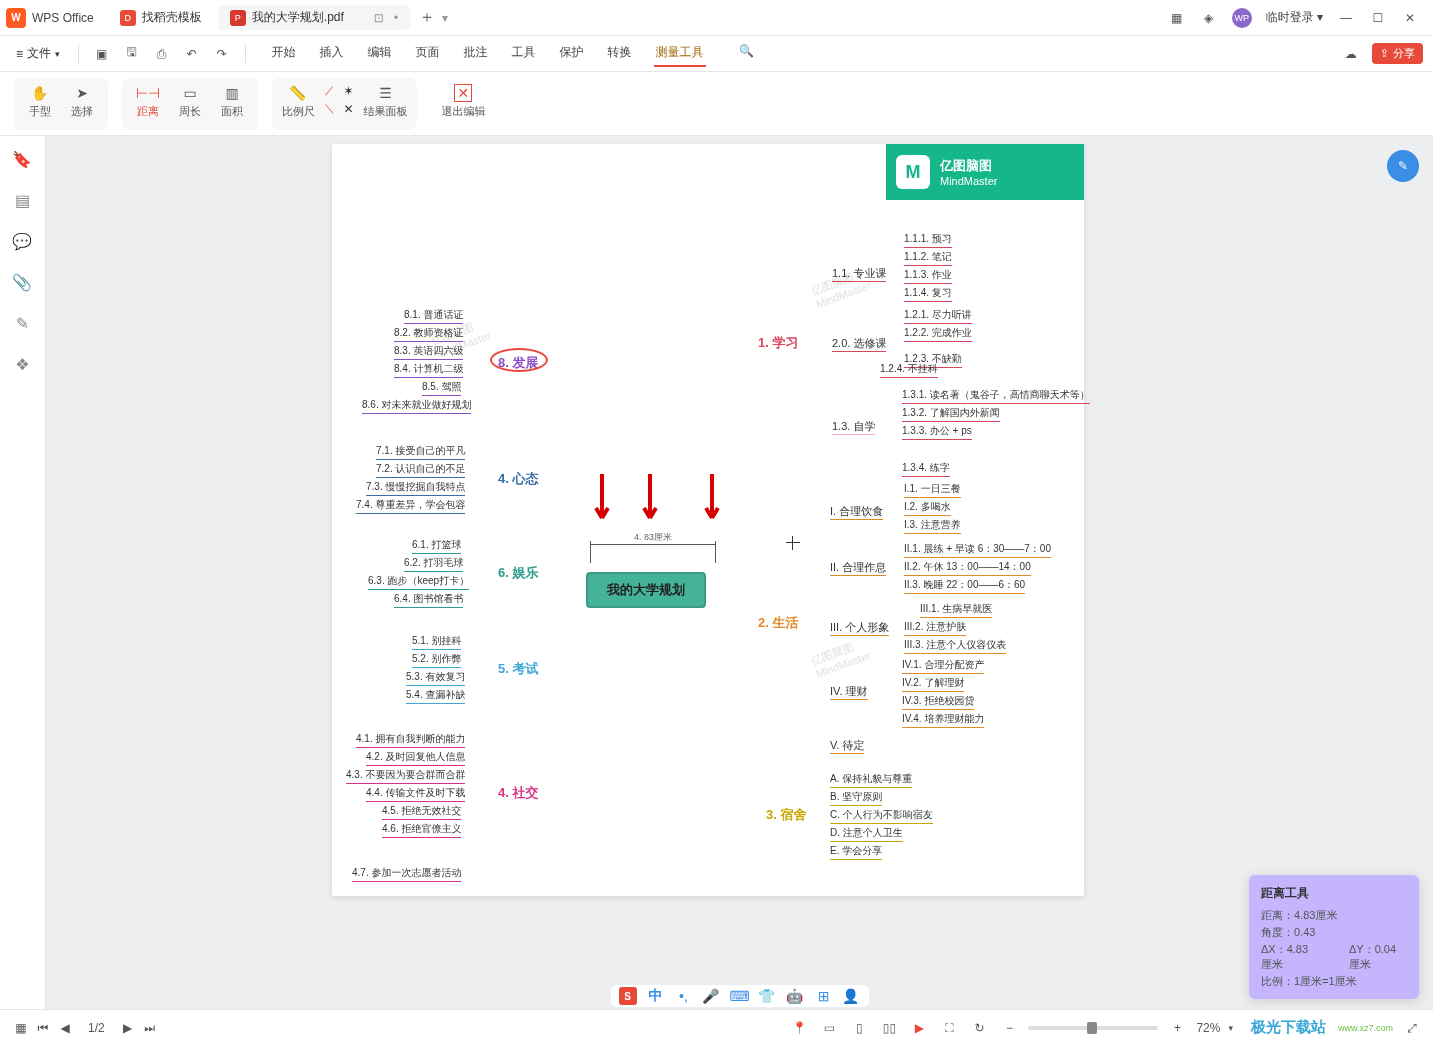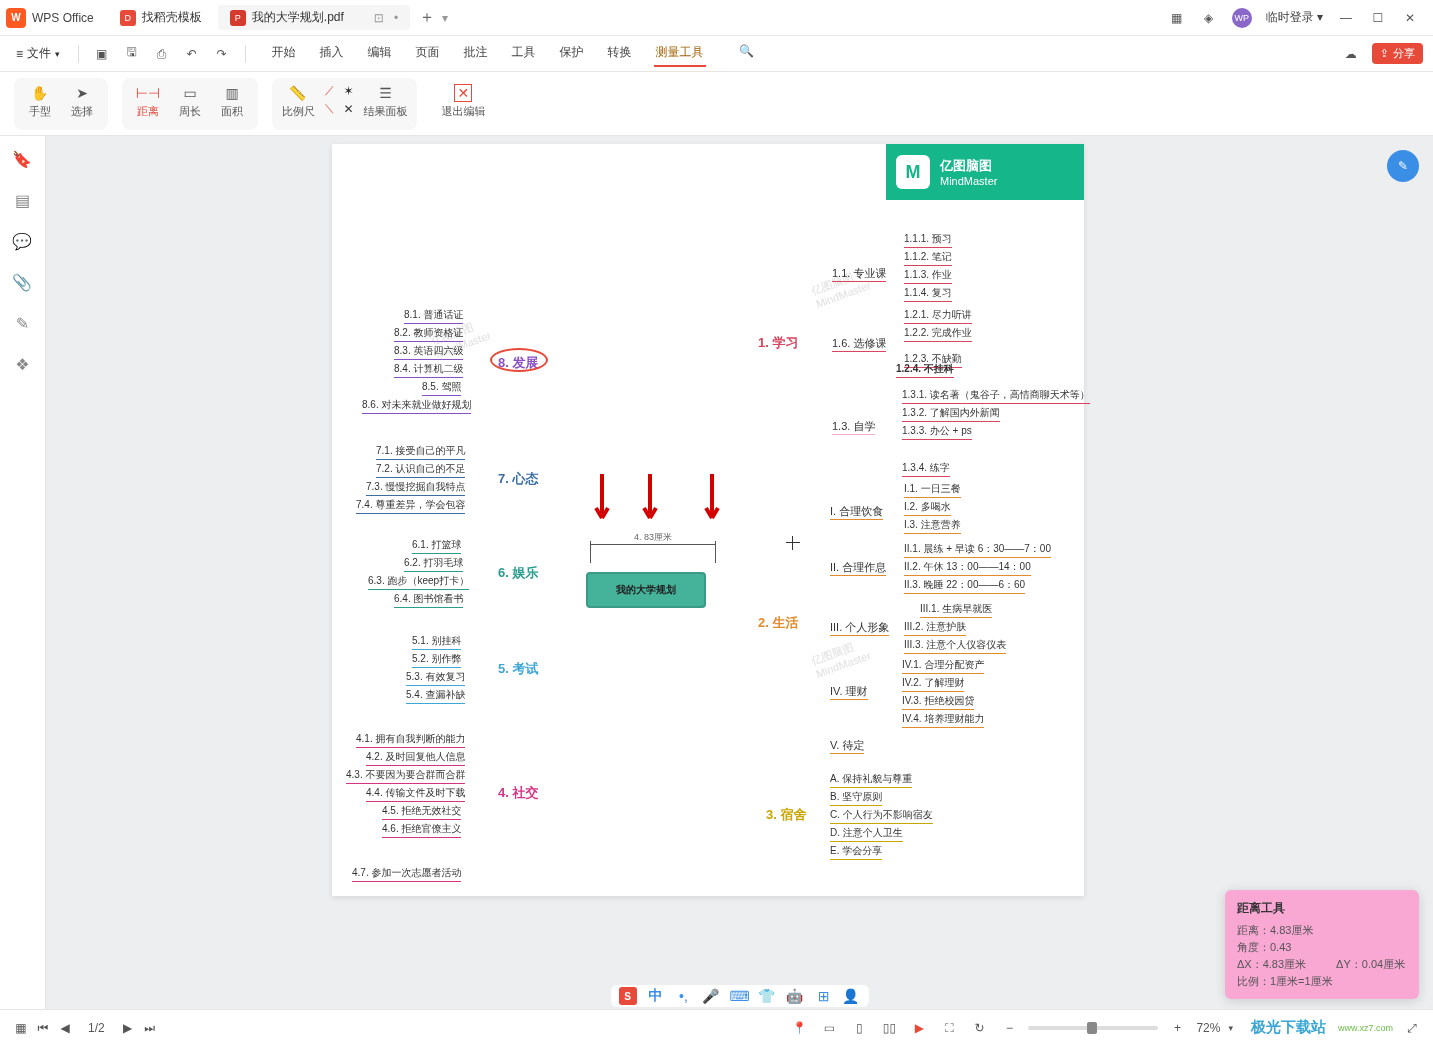--- a/index.html
+++ b/index.html
@@ -31,33 +31,33 @@
   .tool .ic { width:20px; height:18px; display:flex; align-items:center; justify-content:center; font-size:14px; }
   .tool.active .lbl { color:#e84a3a; }
   .workspace { position:absolute; top:136px; bottom:36px; left:0; right:0; display:flex; }
   .leftbar { width:46px; background:#fff; border-right:1px solid #e5e5e5; display:flex; flex-direction:column; align-items:center; padding-top:14px; gap:22px; color:#888; font-size:16px; }
   .canvas-wrap { flex:1; background:#eceef0; position:relative; overflow:hidden; }
   .page { position:absolute; left:286px; top:8px; width:752px; height:752px; background:#fff; box-shadow:0 2px 6px rgba(0,0,0,.1); }
   .mm-badge { position:absolute; right:0; top:0; width:198px; height:56px; background:#14b68a; color:#fff; display:flex; align-items:center; padding:0 10px; gap:10px; }
   .mm-badge .mico { width:34px; height:34px; background:#fff; border-radius:6px; color:#14b68a; display:flex; align-items:center; justify-content:center; font-weight:bold; font-size:18px; }
   .mm-badge .t1 { font-size:13px; font-weight:bold; }
   .mm-badge .t2 { font-size:11px; }
-  .center-box { position:absolute; left:254px; top:428px; width:120px; height:36px; background:#45b29a; border:2px solid #3a9a85; color:#222; font-weight:bold; display:flex; align-items:center; justify-content:center; font-size:10px; border-radius:4px; }
+  .center-box { position:absolute; left:254px; top:428px; width:120px; height:36px; background:#45b29a; border:2px solid #3a9a85; color:#222; font-weight:bold; display:flex; align-items:center; justify-content:center; font-size:13px; border-radius:4px; }
   .meas { position:absolute; left:258px; top:400px; width:126px; border-top:1px solid #555;}
   .meas::before,.meas::after { content:""; position:absolute; top:-4px; width:1px; height:22px; background:#555;}
   .meas::before { left:0;} .meas::after { right:0;}
   .meas .txt { position:absolute; top:-14px; width:100%; text-align:center; font-size:9px; color:#666;}
   .arrow { position:absolute; width:16px; height:60px; }
   .arrow svg { width:100%; height:100%; }
   .node { position:absolute; font-size:11px; color:#333; white-space:nowrap; }
   .branch { font-weight:bold; font-size:13px; }
   .leaf { font-size:10px; border-bottom:1px solid; padding-bottom:1px; }
   .ovring { position:absolute; width:58px; height:24px; border:2px solid #e84a3a; border-radius:50%; }
   .float-ico { position:absolute; right:14px; top:14px; width:32px; height:32px; border-radius:50%; background:#3a8ee6; color:#fff; display:flex; align-items:center; justify-content:center; }
-  .tooltip-box { position:absolute; right:14px; bottom:10px; width:194px; background:#f9a8d4; border-radius:6px; box-shadow:0 2px 12px rgba(0,0,0,.15); padding:10px 12px; font-size:12px; }
+  .tooltip-box { position:absolute; right:14px; bottom:10px; width:170px; background:#c4b5fd; border-radius:6px; box-shadow:0 2px 12px rgba(0,0,0,.15); padding:10px 12px; font-size:12px; }
   .tooltip-box h4 { font-size:12px; margin-bottom:6px; font-weight:bold; }
   .tooltip-box .row { display:flex; gap:30px; color:#555; font-size:11px; margin-top:2px; }
   .statusbar { position:absolute; left:0; right:0; bottom:0; height:36px; background:#fff; border-top:1px solid #e5e5e5; display:flex; align-items:center; padding:0 10px; font-size:12px; color:#555; }
   .statusbar .navbtn { width:22px; text-align:center; }
   .statusbar .sp { flex:1; }
   .statusbar .pill { display:flex; gap:8px; align-items:center; }
   .zoom-slider { width:130px; height:4px; background:#ddd; position:relative; border-radius:2px;}
   .zoom-slider .thumb { position:absolute; left:45%; top:-4px; width:10px; height:12px; background:#888; border-radius:2px;}
   .input-bar { position:absolute; left:50%; transform:translateX(-50%); bottom:2px; display:flex; gap:10px; align-items:center; background:#fff; padding:2px 8px; border-radius:6px; }
   .input-bar .chip { width:18px; height:18px; display:flex; align-items:center; justify-content:center; font-size:14px; }
@@ -226,25 +226,25 @@
           </svg></div>
 
       <div class="cross" style="left:454px;top:392px;"></div>
 
       <div class="node branch" style="left:426px;top:190px;color:#d9455f;">1. 学习</div>
       <div class="node" style="left:500px;top:122px;border-bottom:1px solid #d9455f;">1.1. 专业课</div>
       <div class="node leaf" style="left:572px;top:88px;border-color:#d9455f;">1.1.1. 预习</div>
       <div class="node leaf" style="left:572px;top:106px;border-color:#d9455f;">1.1.2. 笔记</div>
       <div class="node leaf" style="left:572px;top:124px;border-color:#d9455f;">1.1.3. 作业</div>
       <div class="node leaf" style="left:572px;top:142px;border-color:#d9455f;">1.1.4. 复习</div>
-      <div class="node" style="left:500px;top:192px;border-bottom:1px solid #d9455f;">1.6. 选修课</div>
+      <div class="node" style="left:500px;top:192px;border-bottom:1px solid #d9455f;">2.0. 选修课</div>
       <div class="node leaf" style="left:572px;top:164px;border-color:#d9455f;">1.2.1. 尽力听讲</div>
       <div class="node leaf" style="left:572px;top:182px;border-color:#d9455f;">1.2.2. 完成作业</div>
       <div class="node leaf" style="left:572px;top:208px;border-color:#d9455f;">1.2.3. 不缺勤</div>
-      <div class="node leaf" style="left:564px;top:218px;border-color:#d9455f;font-weight:bold;">1.2.4. 不挂科</div>
+      <div class="node leaf" style="left:548px;top:218px;border-color:#d9455f;">1.2.4. 不挂科</div>
       <div class="node" style="left:500px;top:275px;border-bottom:1px solid #f9a8d4;">1.3. 自学</div>
       <div class="node leaf" style="left:570px;top:244px;border-color:#d9455f;">1.3.1. 读名著（鬼谷子，高情商聊天术等）</div>
       <div class="node leaf" style="left:570px;top:262px;border-color:#d9455f;">1.3.2. 了解国内外新闻</div>
       <div class="node leaf" style="left:570px;top:280px;border-color:#d9455f;">1.3.3. 办公 + ps</div>
       <div class="node leaf" style="left:570px;top:298px;border-color:#d9455f;margin-top:19px;">1.3.4. 练字</div>
 
       <div class="node branch" style="left:426px;top:470px;color:#e38b29;">2. 生活</div>
       <div class="node" style="left:498px;top:360px;border-bottom:1px solid #e38b29;">I. 合理饮食</div>
       <div class="node leaf" style="left:572px;top:338px;border-color:#e38b29;">I.1. 一日三餐</div>
       <div class="node leaf" style="left:572px;top:356px;border-color:#e38b29;">I.2. 多喝水</div>
@@ -273,21 +273,21 @@
 
       <div class="node branch" style="left:166px;top:210px;color:#8a4fc5;">8. 发展</div>
       <div class="ovring" style="left:158px;top:204px;"></div>
       <div class="node leaf" style="left:72px;top:164px;border-color:#8a4fc5;text-align:right;">8.1. 普通话证</div>
       <div class="node leaf" style="left:62px;top:182px;border-color:#8a4fc5;">8.2. 教师资格证</div>
       <div class="node leaf" style="left:62px;top:200px;border-color:#8a4fc5;">8.3. 英语四六级</div>
       <div class="node leaf" style="left:62px;top:218px;border-color:#8a4fc5;">8.4. 计算机二级</div>
       <div class="node leaf" style="left:90px;top:236px;border-color:#8a4fc5;">8.5. 驾照</div>
       <div class="node leaf" style="left:30px;top:254px;border-color:#8a4fc5;">8.6. 对未来就业做好规划</div>
 
-      <div class="node branch" style="left:166px;top:326px;color:#3a6ea5;">7. 心态</div>
+      <div class="node branch" style="left:166px;top:326px;color:#3a6ea5;">4. 心态</div>
       <div class="node leaf" style="left:44px;top:300px;border-color:#3a6ea5;">7.1. 接受自己的平凡</div>
       <div class="node leaf" style="left:44px;top:318px;border-color:#3a6ea5;">7.2. 认识自己的不足</div>
       <div class="node leaf" style="left:34px;top:336px;border-color:#3a6ea5;">7.3. 慢慢挖掘自我特点</div>
       <div class="node leaf" style="left:24px;top:354px;border-color:#3a6ea5;">7.4. 尊重差异，学会包容</div>
 
       <div class="node branch" style="left:166px;top:420px;color:#2a9d8f;">6. 娱乐</div>
       <div class="node leaf" style="left:80px;top:394px;border-color:#2a9d8f;">6.1. 打篮球</div>
       <div class="node leaf" style="left:72px;top:412px;border-color:#2a9d8f;">6.2. 打羽毛球</div>
       <div class="node leaf" style="left:36px;top:430px;border-color:#2a9d8f;">6.3. 跑步（keep打卡）</div>
       <div class="node leaf" style="left:62px;top:448px;border-color:#2a9d8f;">6.4. 图书馆看书</div>

